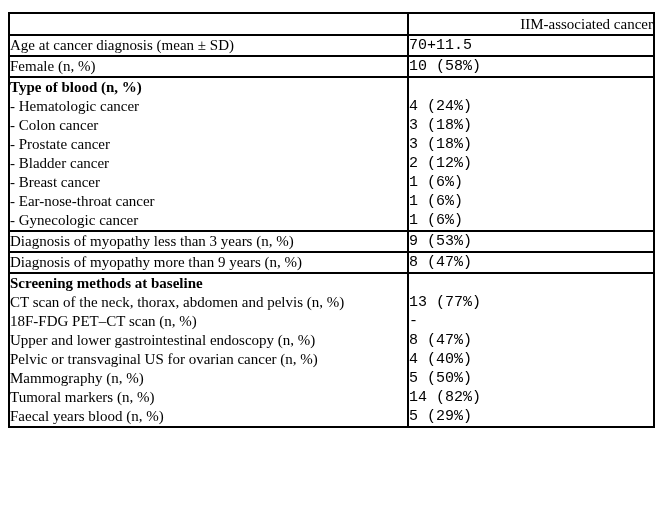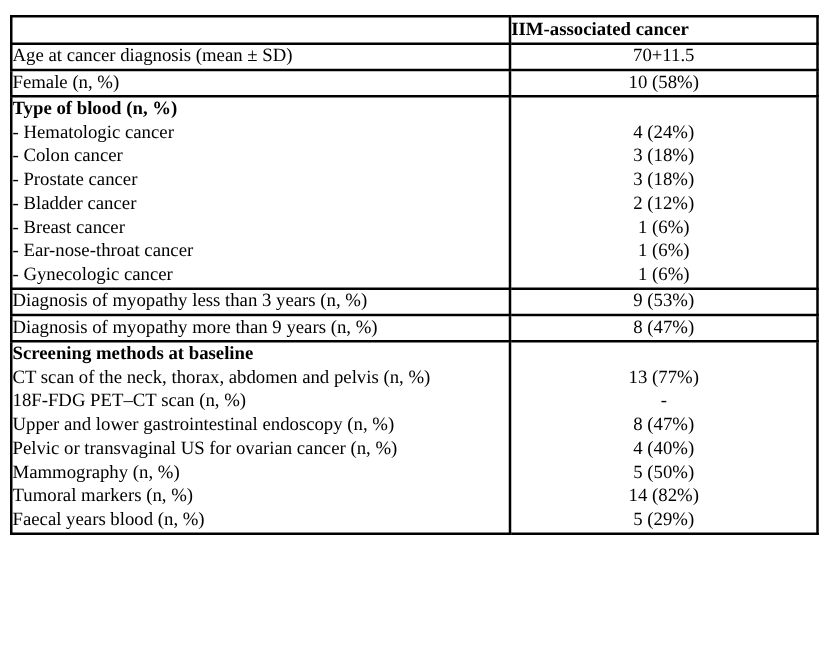--- a/index.html
+++ b/index.html
@@ -26,27 +26,27 @@
   table.doc-table td {
     border: 2px solid #000000;
     vertical-align: top;
     padding: 0;
   }
   td.header-left {
     border: none;
     border-bottom: 2px solid #000000;
   }
   td.header-right {
-    text-align: left;
-    font-weight: bold;
+    text-align: right;
+    font-weight: normal;
     font-size: 16px;
   }
   td.header-right .line { height: 20px; line-height: 20px; }
   td.label-cell { padding-left: 5px; padding-right: 4px; }
-  td.value-cell { text-align: center; }
+  td.value-cell { text-align: left; font-family: Liberation Mono, monospace; }
   .line {
     height: 19px;
     line-height: 19px;
     font-size: 15px;
     white-space: nowrap;
     overflow: hidden;
   }
   .bold { font-weight: bold; }
 </style>
 </head>

